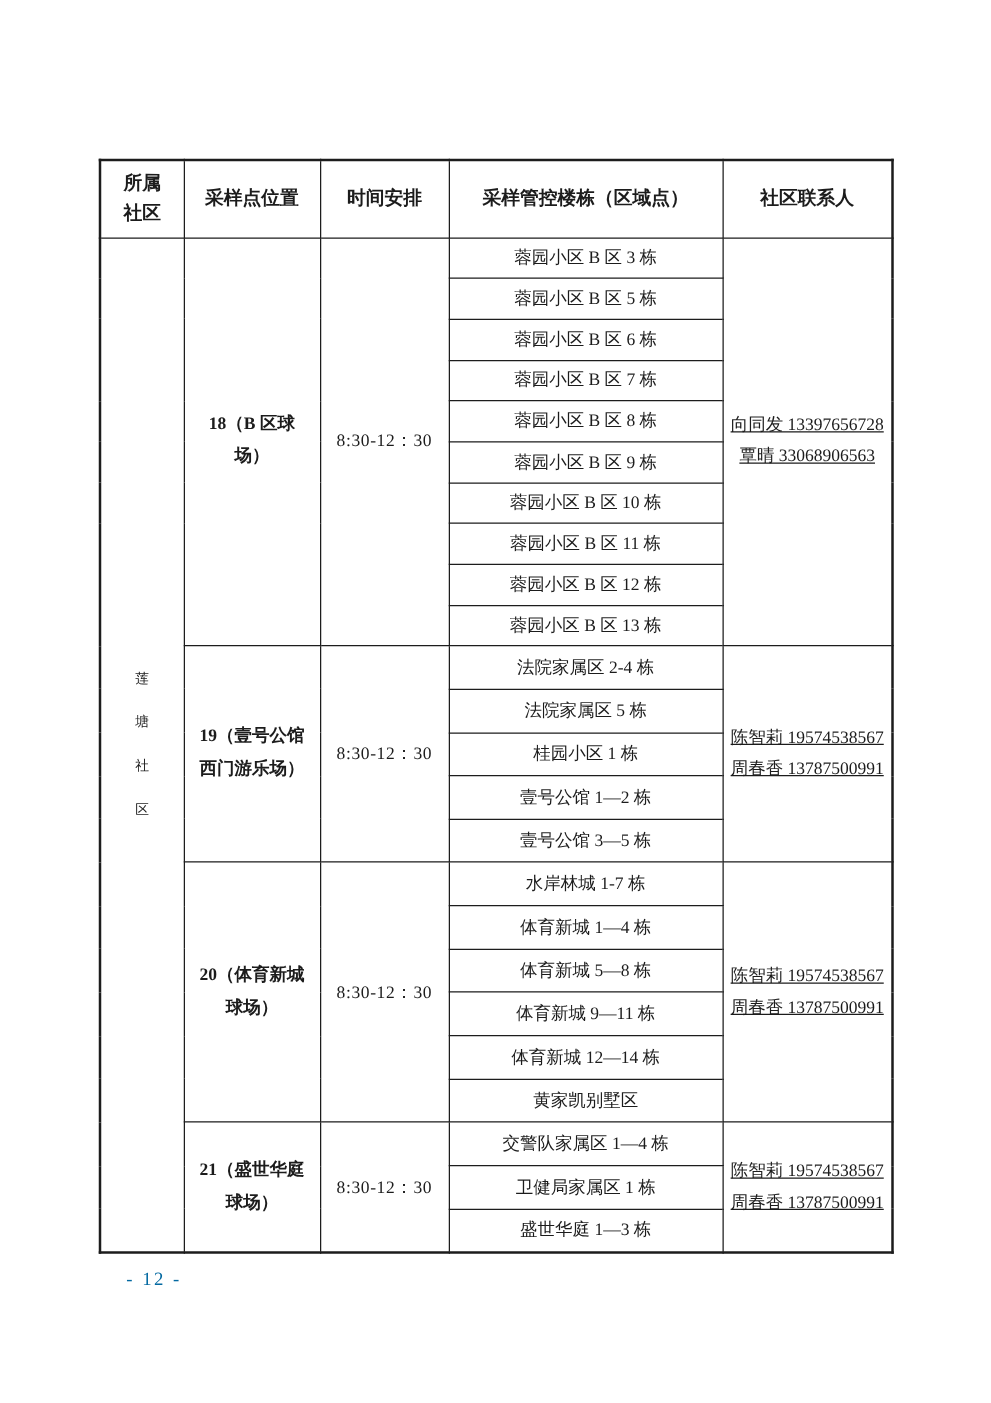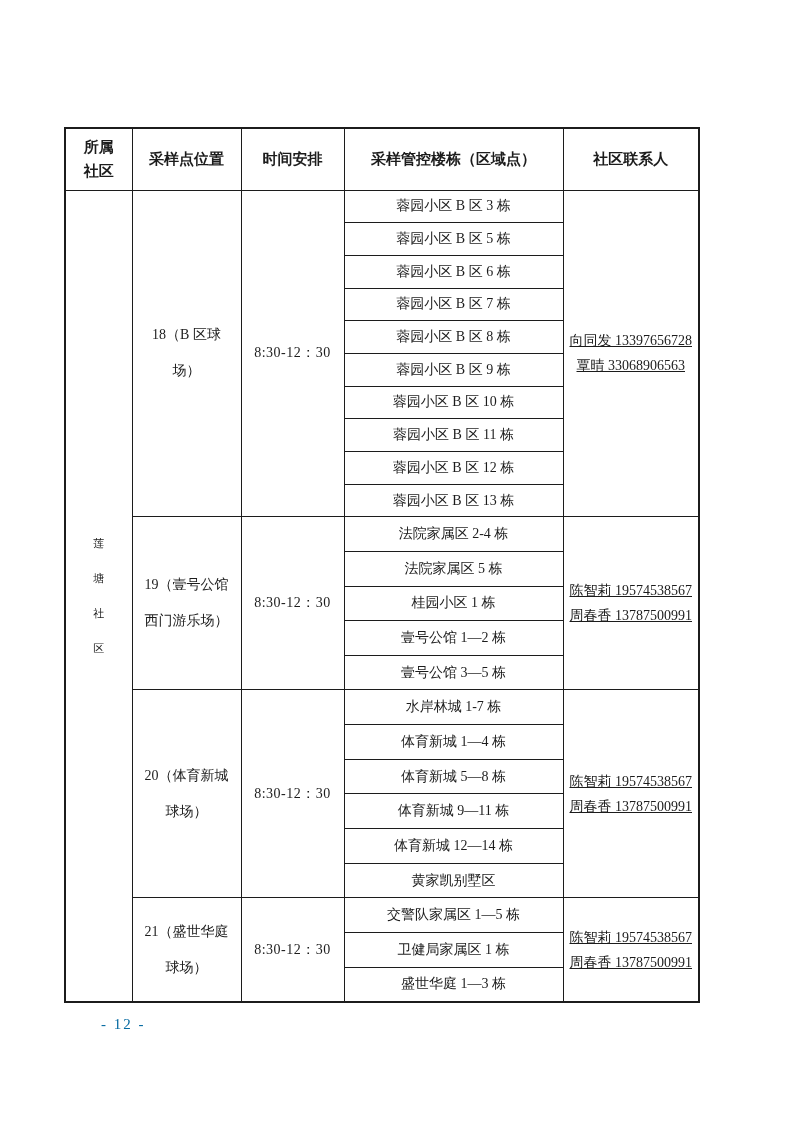--- a/index.html
+++ b/index.html
@@ -8,21 +8,21 @@
     width: 793px; height: 1122px;
     font-family: "Liberation Serif", "DejaVu Serif", serif;
     color: #1c1c1c;
     position: relative;
     overflow: hidden;
   }
   .page { position: absolute; inset: 0; background: #ffffff; }
 
   table.sampling {
     position: absolute;
-    left: 64px; top: 127px;
+    left: 79px; top: 127px;
     width: 634px;
     border-collapse: collapse;
     table-layout: fixed;
     border: 2px solid #1c1c1c;
   }
   col.c1 { width: 67px; }
   col.c2 { width: 109px; }
   col.c3 { width: 103px; }
   col.c4 { width: 219px; }
   col.c5 { width: 136px; }
@@ -41,21 +41,21 @@
     font-size: 15px;
     height: 62px;
     line-height: 24px;
   }
   th .wrap-narrow {
     width: 34px;
     margin: 0 auto;
     word-break: break-all;
   }
 
-  td.loc  { line-height: 36px; padding: 0 6px; }
+  td.loc  { line-height: 26px; padding: 0 6px; font-weight: bold; }
   td.time { letter-spacing: 0.5px; }
   td.contact { padding: 0 2px; }
   td.contact span { display: block; line-height: 25px; white-space: nowrap; text-decoration: underline; }
 
   td.b { height: 34.6px; }
   td.b.r18 { height: 32.7px; }
   td.b.r20, td.b.r21 { height: 34.7px; font-family: Liberation Serif, serif; }
 
   .vtext {
     width: 1.15em;
@@ -183,21 +183,21 @@
       <tr>
           <td class="b r20">体育新城 12—14 栋</td>
         </tr>
       <tr>
           <td class="b r20">黄家凯别墅区</td>
         </tr>
 
       <tr>
         <td rowspan="3" class="loc">21（盛世华庭球场）</td>
         <td rowspan="3" class="time">8:30-12：30</td>
-        <td class="b r21">交警队家属区 1—5 栋</td>
+        <td class="b r21">交警队家属区 1—4 栋</td>
         <td rowspan="3" class="contact">
           <span>陈智莉 19574538567</span>
           <span>周春香 13787500991</span>
         </td>
       </tr>
       <tr>
           <td class="b r21">卫健局家属区 1 栋</td>
         </tr>
       <tr>
           <td class="b r21">盛世华庭 1—3 栋</td>

